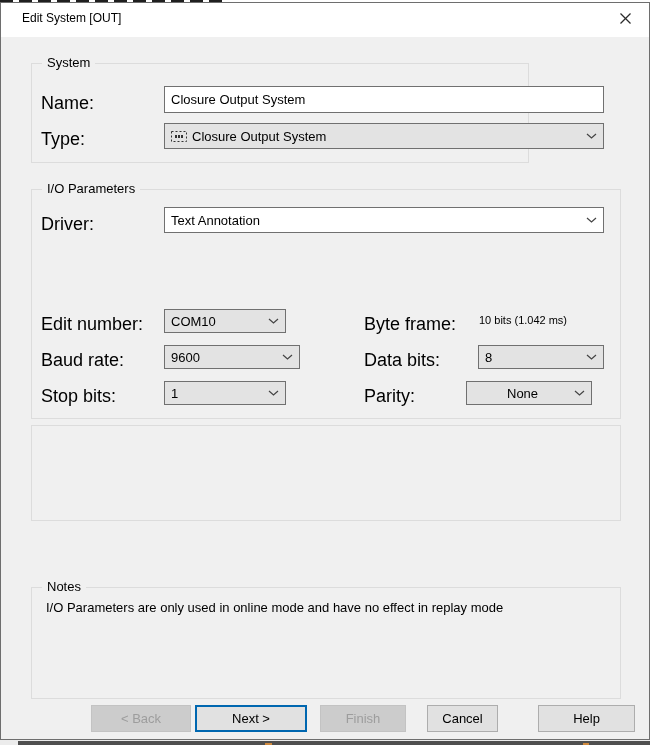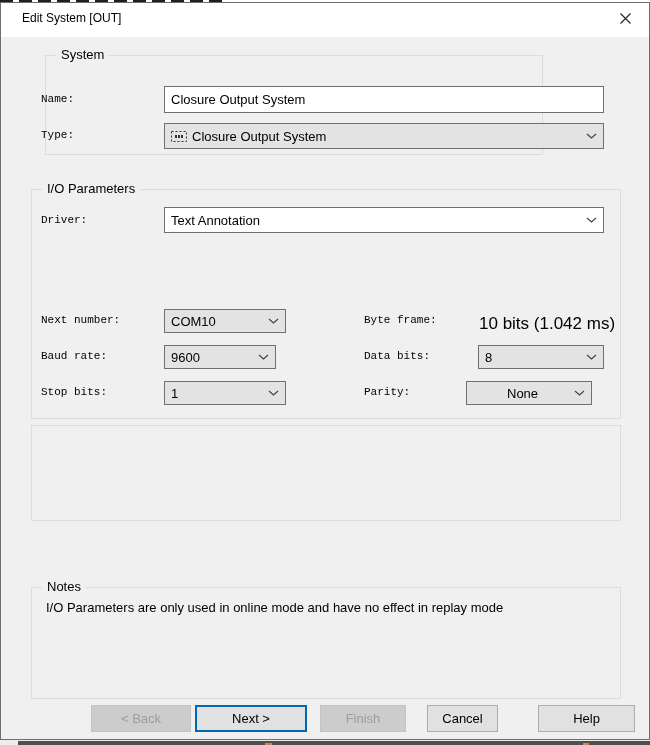--- a/index.html
+++ b/index.html
@@ -43,39 +43,39 @@
 
   
   .groupbox{
     position:absolute; border:1px solid var(--group-border);
   }
   .legend{
     position:absolute; top:-9px; left:10px; background:var(--dialog-bg);
     padding:0 5px; font-size:13px; white-space:nowrap;
   }
 
-  .lbl{ position:absolute; font-size:11px; white-space:nowrap;font-family:Liberation Mono, monospace; }
+  .lbl{ position:absolute; font-size:18px; white-space:nowrap; }
 
   .textfield{
     position:absolute; border:1px solid var(--field-border); background:#ffffff;
     font-family:"Liberation Sans","DejaVu Sans",sans-serif; font-size:13px;
     padding:0 6px; color:var(--text); outline:none;
   }
 
   .combo{
     position:absolute; border:1px solid var(--field-border);
     display:flex; align-items:center; padding:0 6px; font-size:13px;
     cursor:default; background:var(--combo-bg);
   }
   .combo.white{ background:#ffffff; }
   .combo .combo-text{ flex:1; overflow:hidden; white-space:nowrap; }
   .combo .chev{ flex:0 0 auto; margin-left:4px; display:flex; align-items:center; }
   .type-glyph{ margin-right:5px; display:flex; align-items:center; }
 
-  .static-value{ position:absolute; font-size:17px; white-space:nowrap; }
+  .static-value{ position:absolute; font-size:11px; white-space:nowrap; }
 
   .notes-text{ position:absolute; left:14px; top:12px; font-size:13px; }
 
   
   .btn{
     position:absolute; top:702px; height:27px;
     background:var(--button-bg); border:1px solid var(--button-border);
     font-family:"Liberation Sans","DejaVu Sans",sans-serif; font-size:13px;
     display:flex; align-items:center; justify-content:center; cursor:pointer;
     color:var(--text);
@@ -98,21 +98,21 @@
     <div class="close-btn">
       <span>
         <svg width="13" height="13" viewBox="0 0 13 13">
           <line x1="1.5" y1="1.5" x2="11.5" y2="11.5" stroke="#2b2b2b" stroke-width="1.2"></line>
           <line x1="11.5" y1="1.5" x2="1.5" y2="11.5" stroke="#2b2b2b" stroke-width="1.2"></line>
         </svg>
       </span>
     </div>
   </div>
 
-  <div class="groupbox" style="left:30px;top:52px;width:498px;height:100px;margin-left:14px;">
+  <div class="groupbox" style="left:30px;top:60px;width:498px;height:100px;">
     <div class="legend">System</div>
   </div>
   <div class="lbl" style="left:40px;top:90px;">Name:</div>
   <input class="textfield" style="left: 163px; top: 83px; width: 440px; height: 27px;" value="Closure Output System">
   <div class="lbl" style="left:40px;top:126px;">Type:</div>
   <div class="combo" style="left:163px;top:120px;width:440px;height:26px;">
     <span class="type-glyph">
       <svg width="16" height="13" viewBox="0 0 16 13">
         <rect x="0.5" y="1.5" width="15" height="10" fill="none" stroke="#333" stroke-width="1" stroke-dasharray="2 2"></rect>
         <rect x="4" y="5" width="2" height="3" fill="#333"></rect>
@@ -134,34 +134,34 @@
   <div class="lbl" style="left:40px;top:211px;">Driver:</div>
   <div class="combo white" style="left:163px;top:204px;width:440px;height:26px;">
     <span class="combo-text">Text Annotation</span>
     <span class="chev">
       <svg width="11" height="6" viewBox="0 0 11 6">
           <polyline points="1,1 5.5,5 10,1" fill="none" stroke="#444" stroke-width="1.2"></polyline>
         </svg>
     </span>
   </div>
 
-  <div class="lbl" style="left:40px;top:311px;">Next number:</div>
+  <div class="lbl" style="left:40px;top:311px;">Edit number:</div>
   <div class="combo" style="left:163px;top:306px;width:122px;height:24px;">
     <span class="combo-text">COM10</span>
     <span class="chev">
       <svg width="11" height="6" viewBox="0 0 11 6">
           <polyline points="1,1 5.5,5 10,1" fill="none" stroke="#444" stroke-width="1.2"></polyline>
         </svg>
     </span>
   </div>
   <div class="lbl" style="left:363px;top:311px;">Byte frame:</div>
   <div class="static-value" style="left:478px;top:311px;">10 bits (1.042 ms)</div>
 
   <div class="lbl" style="left:40px;top:347px;">Baud rate:</div>
-  <div class="combo" style="left:163px;top:342px;width:112px;height:24px;">
+  <div class="combo" style="left:163px;top:342px;width:136px;height:24px;">
     <span class="combo-text">9600</span>
     <span class="chev">
       <svg width="11" height="6" viewBox="0 0 11 6">
           <polyline points="1,1 5.5,5 10,1" fill="none" stroke="#444" stroke-width="1.2"></polyline>
         </svg>
     </span>
   </div>
   <div class="lbl" style="left:363px;top:347px;">Data bits:</div>
   <div class="combo" style="left:477px;top:342px;width:126px;height:24px;">
     <span class="combo-text">8</span>

